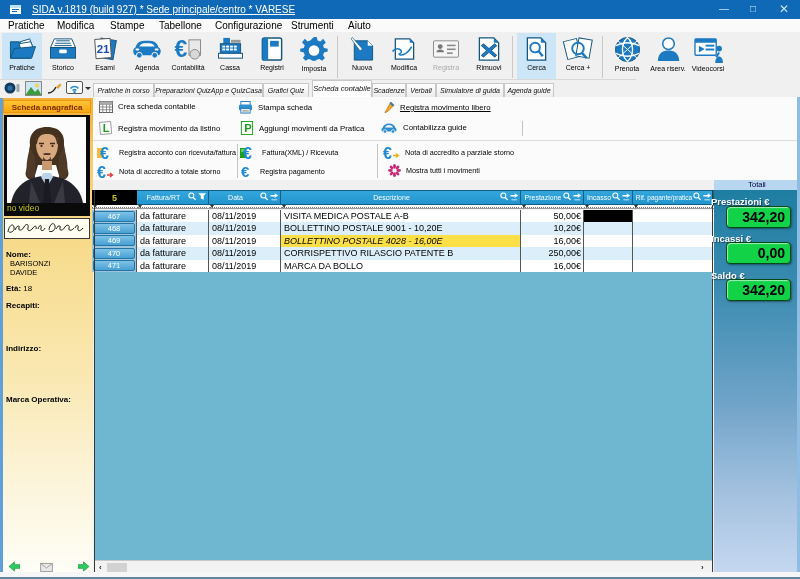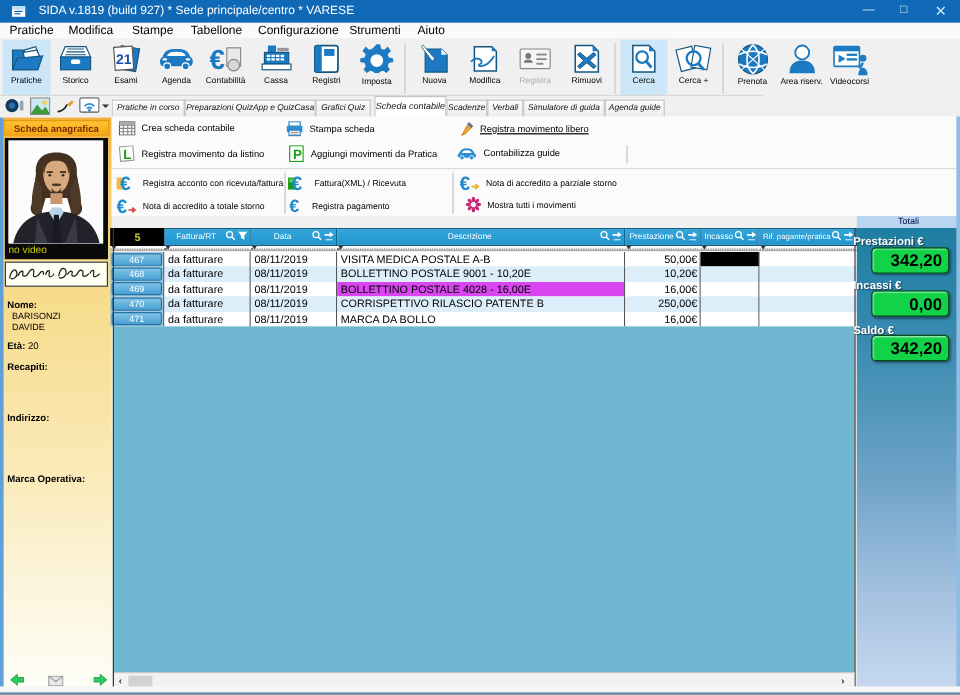--- a/index.html
+++ b/index.html
@@ -2,21 +2,21 @@
 <html><head>
 <meta charset="utf-8">
 <style>
 * { margin:0; padding:0; box-sizing:border-box; }
 html,body { width:800px; height:579px; overflow:hidden; font-family:"Liberation Sans", sans-serif; background:#F0F0F0; }
 #win { position:absolute; left:0; top:0; width:800px; height:579px; background:#F0F0F0; }
 .abs { position:absolute; }
 
 
 #titlebar { left:0; top:0; width:800px; height:19px; background:#0F69B7; color:#fff; font-size:10px; }
-#titlebar .ttxt { position:absolute; left:32px; top:4px; }
+#titlebar .ttxt { position:absolute; left:32px; top:4px;text-decoration:underline; }
 .winbtn { position:absolute; top:0; width:30px; height:19px; color:#CBE4F8; font-size:10px; text-align:center; line-height:18px; }
 
 
 #menubar { left:0; top:19px; width:800px; height:13px; background:#FAFAFA; color:#000; font-size:10px; }
 #menubar span { position:absolute; top:1px; }
 
 
 #toolbar { left:0; top:32px; width:636px; height:48px; background:#F0F0F0; border-bottom:1px solid #D8D8D8; }
 .tbtn { position:absolute; top:1px; height:46px; text-align:center; font-size:7px; color:#000; }
 .tbtn svg { display:block; margin:3px auto 0 auto; }
@@ -339,21 +339,21 @@
     <div id="novideo">no video</div>
   </div>
   <div id="sigbox">
     <svg width="84" height="19" viewBox="0 0 84 19">
           <path d="M3 13 C4 6 8 4 9 8 C10 12 6 14 4 13 M10 11 C12 6 15 6 14 9 C13 12 17 12 19 8 C21 4 24 5 23 9 C22 13 26 12 28 9 C30 6 32 7 31 10 M33 10 C34 6 37 5 36 9 C35 13 39 12 40 9 M44 11 C45 4 49 3 50 7 C51 11 46 14 44 12 M51 10 C53 6 56 6 55 9 C54 12 58 12 60 8 C62 5 65 6 64 9 C63 12 67 12 69 9 M70 9 C71 6 74 5 73 9 C72 13 76 12 78 9" stroke="#1a1a1a" stroke-width="1" fill="none"></path>
         </svg>
   </div>
   <div class="sblbl" style="top:152px">Nome:</div>
   <div class="sbval" style="top:161px">BARISONZI</div>
   <div class="sbval" style="top:170px">DAVIDE</div>
-  <div class="sblbl" style="top:186px">Età: <span style="font-weight:normal">20</span></div>
+  <div class="sblbl" style="top:186px">Età: <span style="font-weight:normal">18</span></div>
   <div class="sblbl" style="top:203px">Recapiti:</div>
   <div class="sblbl" style="top:246px">Indirizzo:</div>
   <div class="sblbl" style="top:297px">Marca Operativa:</div>
   <div id="sbnav">
     <svg class="abs" style="left:5px" width="12" height="11" viewBox="0 0 13 12">
           <path d="M7 1 L7 4 L13 4 L13 8 L7 8 L7 11 L1 6 Z" fill="#2ECC60" stroke="#1A9A40" stroke-width="0.8"></path>
         </svg>
     <svg class="abs" style="left:37px;top:2px" width="13" height="9" viewBox="0 0 14 10">
           <rect x="0.5" y="0.5" width="13" height="9" fill="#E8E8E8" stroke="#999"></rect>
           <path d="M0.5 0.5 L7 5.5 L13.5 0.5" stroke="#999" fill="none"></path>
@@ -522,21 +522,21 @@
         <div class="tcell" style="left:429px;width:63px;background:#DCEEF9;text-align:right;padding-right:2px;">10,20€</div>
         <div class="tcell" style="left:492px;width:49px;background:#DCEEF9;"></div>
         <div class="tcell" style="left:541px;width:81px;background:#DCEEF9;border-right:none;"></div>
       </div>
       <div class="trow" style="top:24.8px">
         <div class="tcell" style="left:0;width:45px;background:#9CC4DC;border-right:1px solid #555;">
           <div class="num" style="position:absolute;left:1px;top:0.5px;width:42px;height:11px;">469</div>
         </div>
         <div class="tcell" style="left:45px;width:72px;background:#FFFFFF;padding-left:3px;">da fatturare</div>
         <div class="tcell" style="left:117px;width:72px;background:#FFFFFF;padding-left:3px;">08/11/2019</div>
-        <div class="tcell" style="left:189px;width:240px;background:#d946ef;padding-left:3px;">BOLLETTINO POSTALE 4028 - 16,00E</div>
+        <div class="tcell" style="left:189px;width:240px;background:#fde047;padding-left:3px;font-style:italic;">BOLLETTINO POSTALE 4028 - 16,00E</div>
         <div class="tcell" style="left:429px;width:63px;background:#FFFFFF;text-align:right;padding-right:2px;">16,00€</div>
         <div class="tcell" style="left:492px;width:49px;background:#FFFFFF;"></div>
         <div class="tcell" style="left:541px;width:81px;background:#FFFFFF;border-right:none;"></div>
       </div>
       <div class="trow" style="top:37.2px">
         <div class="tcell" style="left:0;width:45px;background:#9CC4DC;border-right:1px solid #555;">
           <div class="num" style="position:absolute;left:1px;top:0.5px;width:42px;height:11px;">470</div>
         </div>
         <div class="tcell" style="left:45px;width:72px;background:#DCEEF9;padding-left:3px;">da fatturare</div>
         <div class="tcell" style="left:117px;width:72px;background:#DCEEF9;padding-left:3px;">08/11/2019</div>

